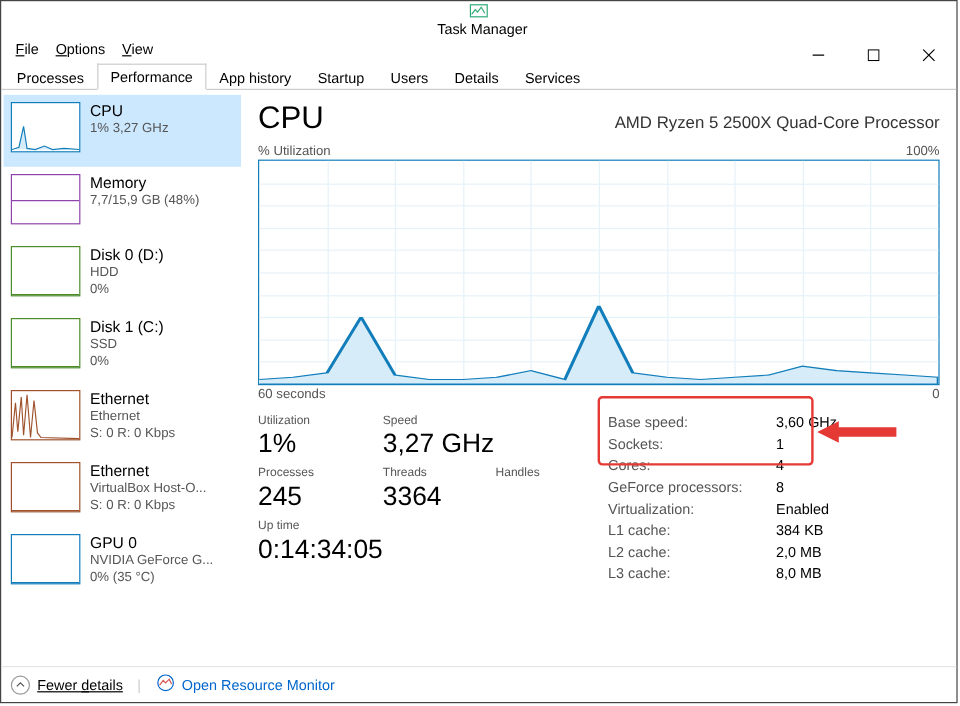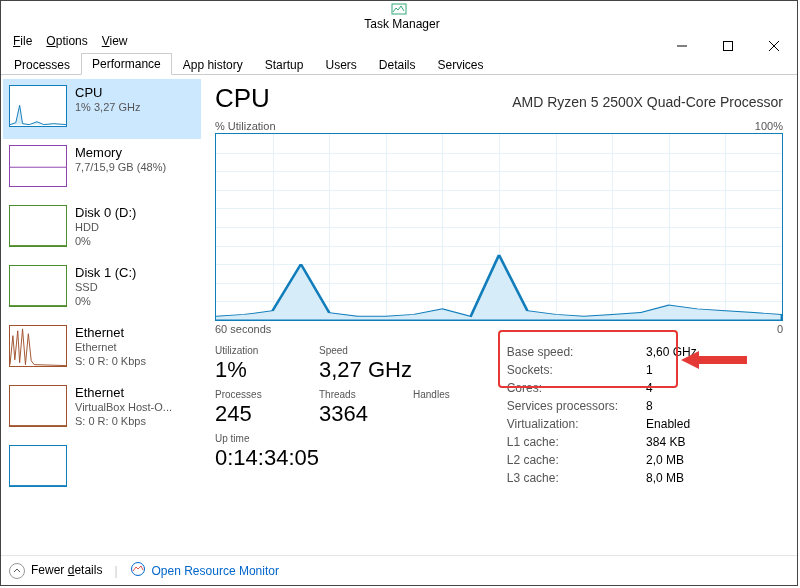--- a/index.html
+++ b/index.html
@@ -193,21 +193,21 @@
   .bottombar {
     height: 30px;
     border-top: 1px solid #e5e5e5;
     display: flex;
     align-items: center;
     padding: 0 8px;
     gap: 12px;
     font-size: 12px;
   }
   .bottombar .sep { color: #ccc; }
-  .fewer { display: flex; gap: 6px; }
+  .fewer { display: flex; align-items: center; gap: 6px; text-decoration: underline; }
   .link { color: #0066cc; display: flex; align-items: center; gap: 6px; justify-content: flex-end; }
   .circ {
     width: 16px; height: 16px; border-radius: 50%;
     border: 1px solid #999; display: inline-flex;
     align-items: center; justify-content: center;
     font-size: 10px; color: #555;
   }
 </style>
 </head>
 <body>
@@ -336,20 +336,25 @@
           <div class="side-sub">VirtualBox Host-O...</div>
           <div class="side-sub">S: 0 R: 0 Kbps</div>
         </div>
       </div>
 
       <div class="side-item">
         <div class="thumb" style="border-color:#117dbb">
           <svg viewBox="0 0 58 42" preserveAspectRatio="none">
             <line x1="0" y1="41" x2="58" y2="41" stroke="#117dbb" stroke-width="1"></line>
           </svg>
+        </div>
+        <div class="side-text">
+          <div class="side-title">GPU 0</div>
+          <div class="side-sub">NVIDIA GeForce G...</div>
+          <div class="side-sub">0% (35 °C)</div>
         </div>
       </div>
 
     </div>
 
     <div class="main">
 
       <div class="main-header">
         <h1>CPU</h1>
         <div class="proc-name">AMD Ryzen 5 2500X Quad-Core Processor</div>
@@ -424,21 +429,21 @@
           </div>
         </div>
 
         <div class="stats-right">
           <div class="k">Base speed:</div>
           <div class="v">3,60 GHz</div>
           <div class="k">Sockets:</div>
           <div class="v">1</div>
           <div class="k">Cores:</div>
           <div class="v">4</div>
-          <div class="k">Services processors:</div>
+          <div class="k">GeForce processors:</div>
           <div class="v">8</div>
           <div class="k">Virtualization:</div>
           <div class="v">Enabled</div>
           <div class="k">L1 cache:</div>
           <div class="v">384 KB</div>
           <div class="k">L2 cache:</div>
           <div class="v">2,0 MB</div>
           <div class="k">L3 cache:</div>
           <div class="v">8,0 MB</div>
         </div>

